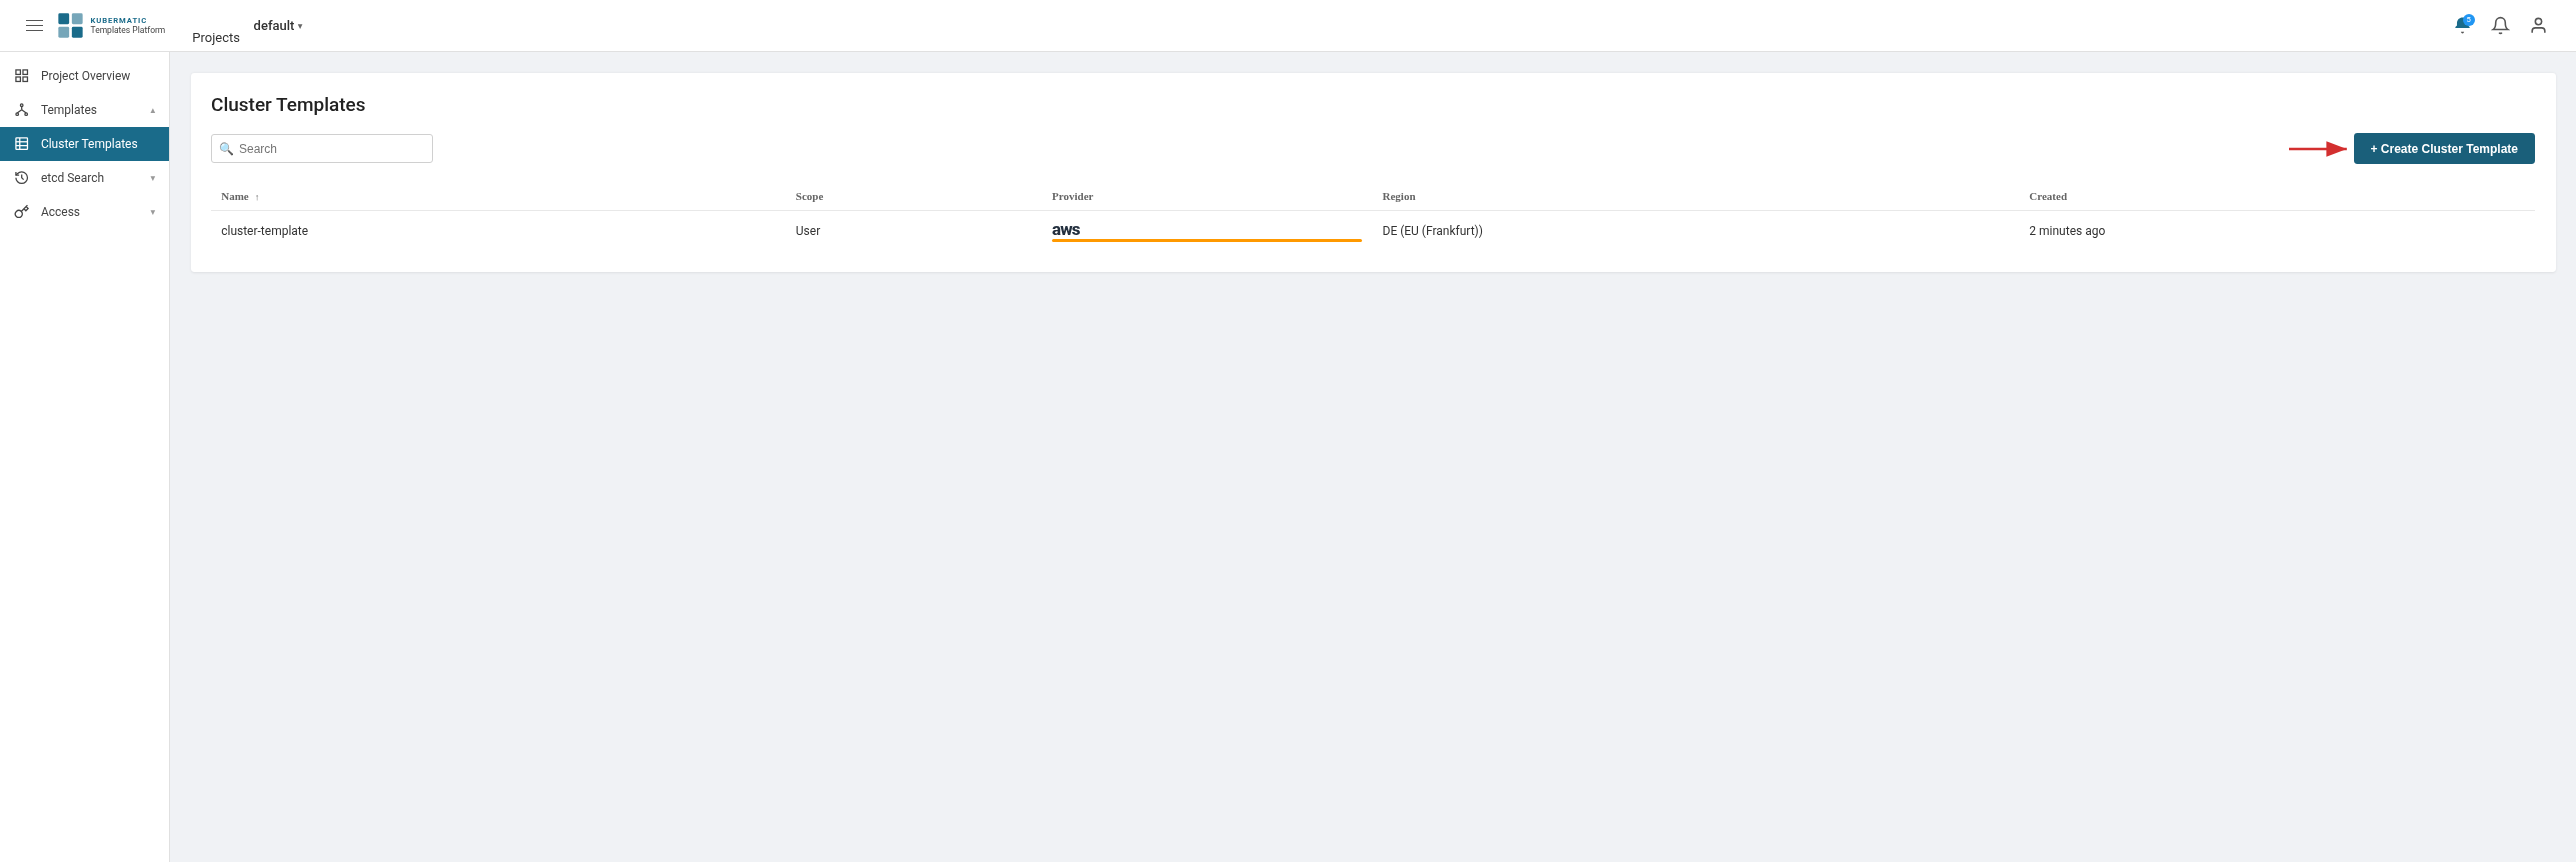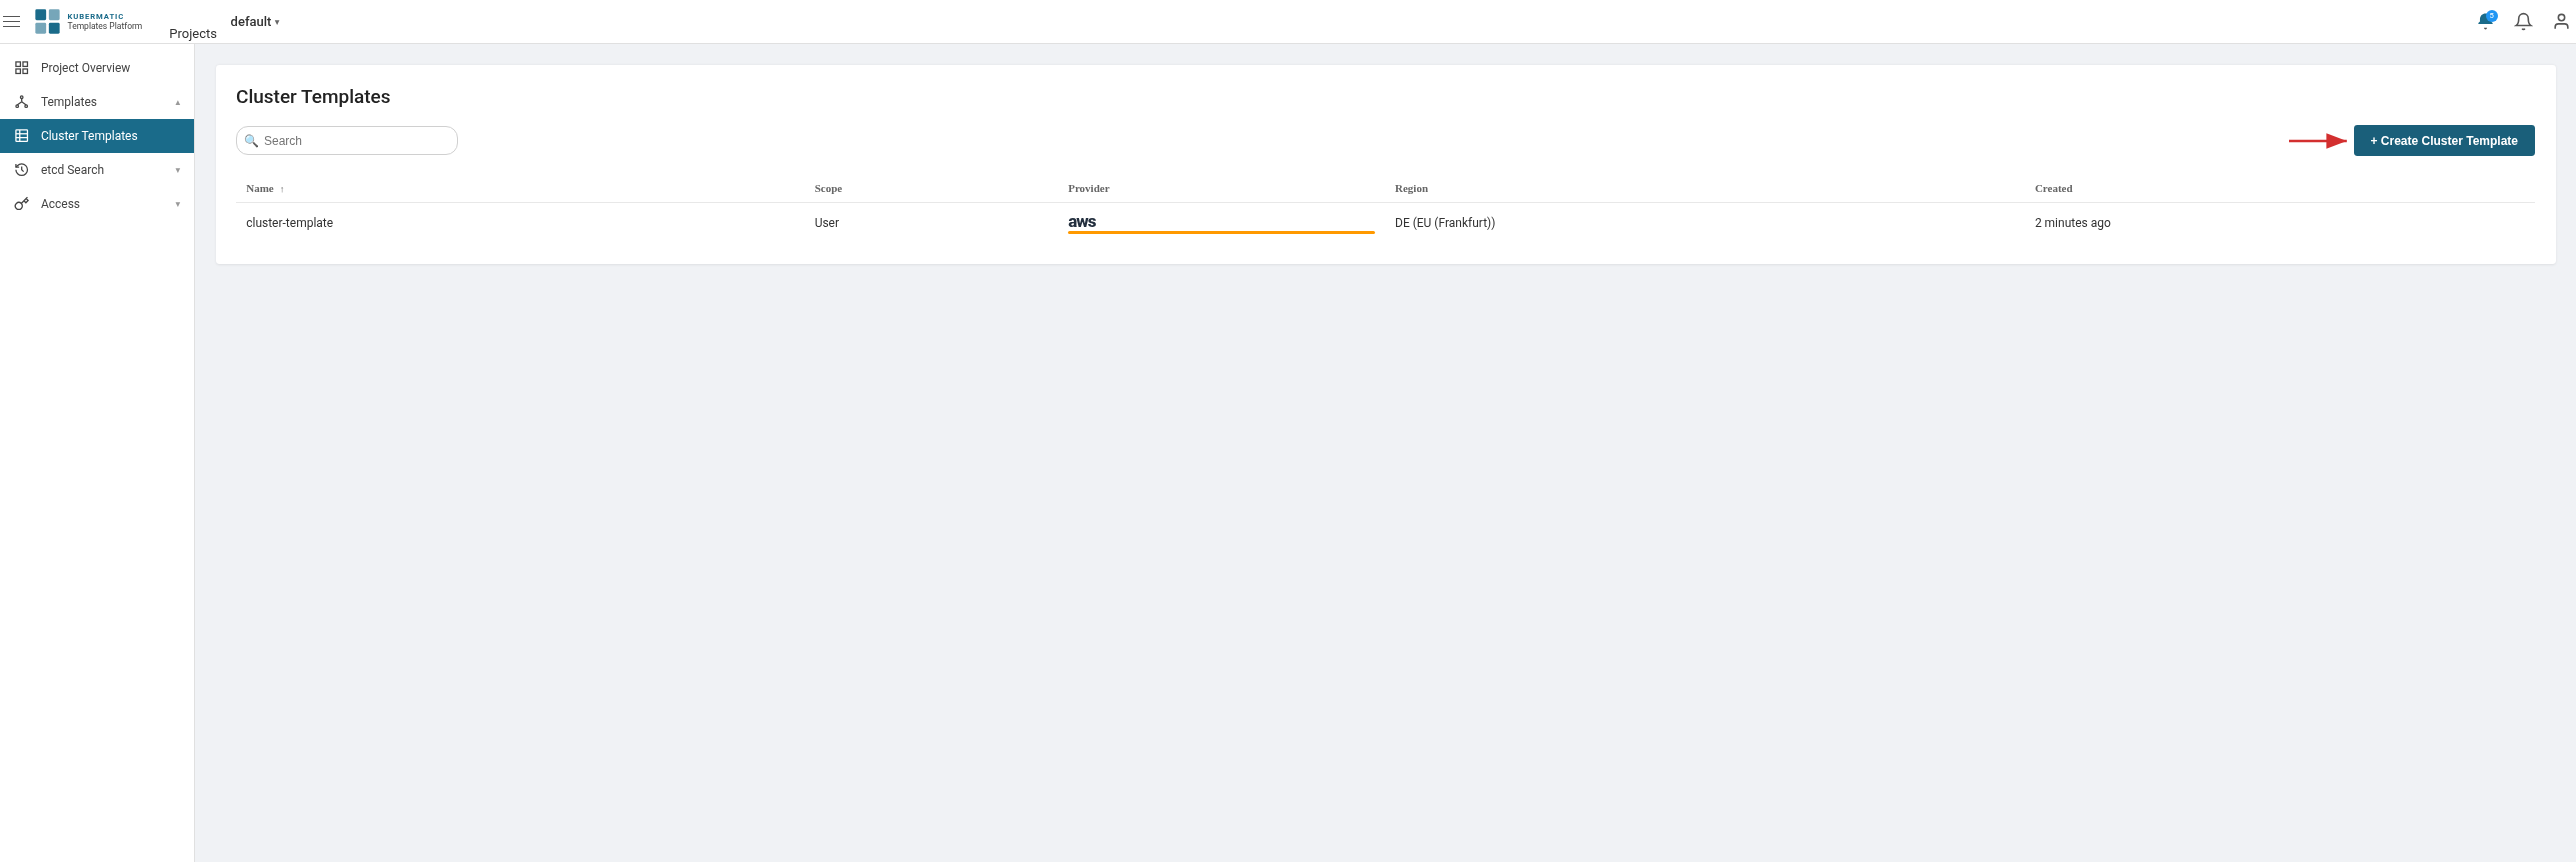--- a/index.html
+++ b/index.html
@@ -1,21 +1,21 @@
 <!DOCTYPE html>
 <html style="font-size:13.7px"><head>
   <meta charset="utf-8">
   <style>
     * { margin: 0; padding: 0; box-sizing: border-box; }
     body { font-family: -apple-system, BlinkMacSystemFont, 'Segoe UI', Roboto, sans-serif; background: #f0f2f5; display: flex; flex-direction: column; height: 100vh; overflow: hidden; }
 
     
     .top-nav {
-      display: flex; align-items: center; background: #fff; height: 44px;
-      padding: 0 3px; border-bottom: 0.9px solid #e0e0e0; position: relative; z-index: 10;
+      display: flex; align-items: center; background: #fff; height: 52px;
+      padding: 0 26px; border-bottom: 0.9px solid #e0e0e0; position: relative; z-index: 10;
     }
     .hamburger { cursor: pointer; display: flex; flex-direction: column; gap: 3.4px; margin-right: 13.7px; }
     .hamburger span { display: block; width: 17px; height: 1.7px; background: #555; }
     .logo { display: flex; align-items: center; gap: 6.8px; margin-right: 27px; text-decoration: none; }
     .logo-icon { width: 27px; height: 27px; }
     .logo-text { display: flex; flex-direction: column; line-height: 1.2; }
     .logo-text .kubermatic { font-size: 7.7px; font-weight: 700; color: #1a6b8a; letter-spacing: 0.9px; text-transform: uppercase; }
     .logo-text .kubernetes { font-size: 8.5px; color: #444; }
     .nav-breadcrumb { display: flex; align-items: center; gap: 6.8px; font-size: 13px; color: #333; }
     .nav-breadcrumb .projects { color: #333; cursor: pointer; margin-top: 24px; }
@@ -24,21 +24,21 @@
     .nav-breadcrumb .chevron { font-size: 9.4px; color: #666; }
     .nav-right { margin-left: auto; display: flex; align-items: center; gap: 13.7px; }
     .nav-icon { width: 24px; height: 24px; display: flex; align-items: center; justify-content: center; cursor: pointer; position: relative; }
     .nav-icon svg { width: 19px; height: 19px; }
     .notification-badge { position: absolute; top: 0; right: 0; background: #2196f3; color: #fff; font-size: 7.7px; border-radius: 50%; width: 12px; height: 12px; display: flex; align-items: center; justify-content: center; }
 
     
     .layout { display: flex; flex: 1; overflow: hidden; }
 
     
-    .sidebar { width: 195px; background: #fff; border-right: 0.9px solid #e0e0e0; display: flex; flex-direction: column; overflow-y: auto; padding: 6.8px 0; }
+    .sidebar { width: 170px; background: #fff; border-right: 0.9px solid #e0e0e0; display: flex; flex-direction: column; overflow-y: auto; padding: 6.8px 0; }
     .sidebar-item {
       display: flex; align-items: center; gap: 10.2px; padding: 8.5px 13.7px;
       cursor: pointer; font-size: 12px; color: #444; transition: background 0.15s;
     }
     .sidebar-item.active { background: #1a6b8a; color: #fff; border-radius: 0; }
     .sidebar-item.active .sidebar-icon { color: #fff; }
     .sidebar-icon { width: 17px; height: 17px; display: flex; align-items: center; justify-content: center; flex-shrink: 0; }
     .sidebar-label { flex: 1; font-size: 12px; }
     .sidebar-chevron { font-size: 9.4px; color: #999; }
     .sidebar-sub { padding-left: 41px; }
@@ -48,21 +48,21 @@
     .main { flex: 1; padding: 20.5px; overflow-y: auto; }
     .content-card { background: #fff; border-radius: 3.4px; padding: 20.5px; box-shadow: 0 0.9px 2.6px rgba(0,0,0,0.08); }
 
     .page-title { font-size: 19px; font-weight: 500; color: #222; margin-bottom: 17px; }
 
     
     .toolbar { display: flex; align-items: center; justify-content: space-between; margin-bottom: 17px; }
     .search-wrapper { position: relative; width: 222px; }
     .search-icon-inner { position: absolute; left: 8.5px; top: 50%; transform: translateY(-50%); color: #999; font-size: 12px; }
     .search-input {
-      width: 100%; padding: 6.8px 10.2px 6.8px 27px; border: 0.9px solid #d0d0d0; border-radius: 12px;
+      width: 100%; padding: 6.8px 10.2px 6.8px 27px; border: 0.9px solid #d0d0d0; border-radius: 3px;
       font-size: 12px; color: #333; outline: none; background: #fff;
     }
 
     .create-btn {
       display: flex; align-items: center; gap: 6.8px; background: #1a5f7a; color: #fff;
       border: none; padding: 8.5px 17px; border-radius: 3.4px; font-size: 12px; font-weight: 600;
       cursor: pointer; white-space: nowrap;
     }
 
     

